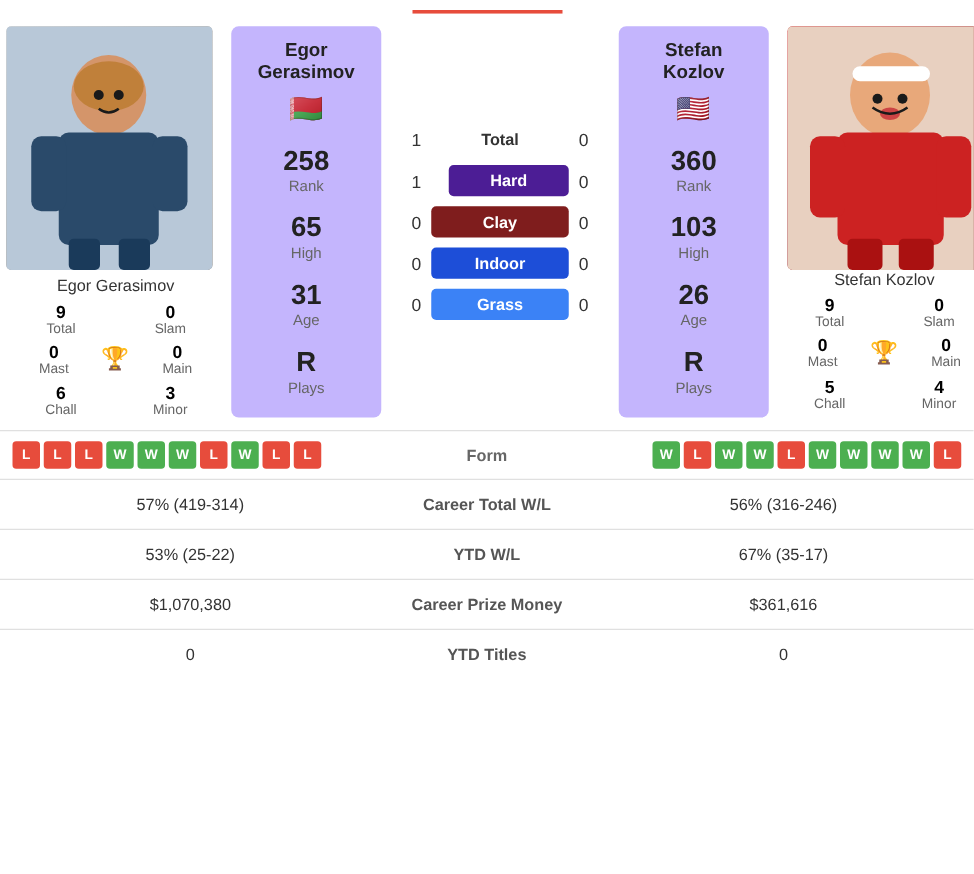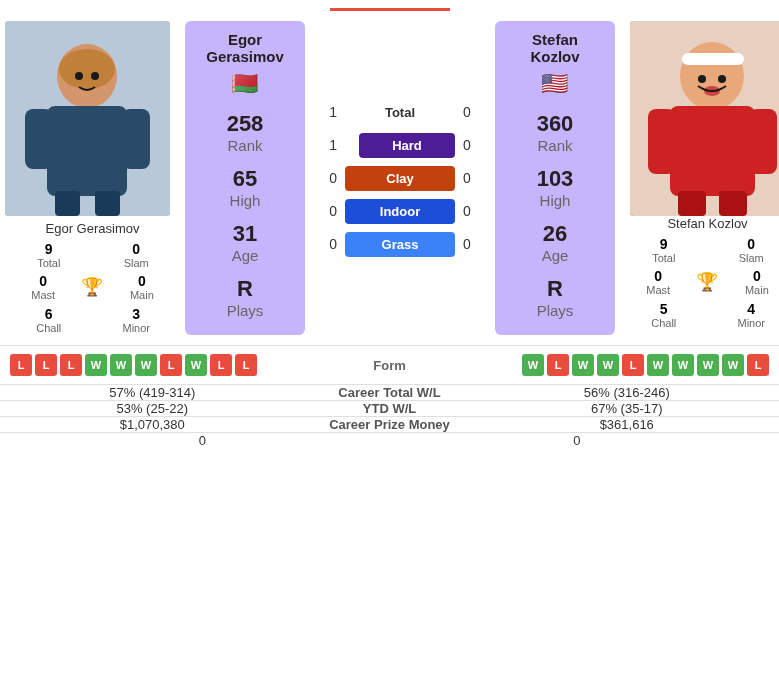--- a/index.html
+++ b/index.html
@@ -111,21 +111,21 @@
     }
     .player-stats-card .stat-block {
       margin: 6px 0;
     }
     .player-stats-card .stat-block .val {
       font-size: 22px;
       font-weight: bold;
       color: #222;
     }
     .player-stats-card .stat-block .lbl {
-      font-size: 15px;
+      font-size: 12px;
       color: #666;
     }
 
     
     .match-center {
       flex: 1;
       display: flex;
       flex-direction: column;
       align-items: center;
       justify-content: center;
@@ -161,21 +161,21 @@
       font-size: 13px;
       font-weight: bold;
       color: #fff;
     }
     .surface-total {
       background: transparent;
       color: #333;
       font-weight: bold;
     }
     .surface-hard { background: #4c1d95; margin-left: 14px; }
-    .surface-clay { background: #c2410c; }
+    .surface-clay { background: #7f1d1d; }
     .surface-indoor { background: #1d4ed8; }
     .surface-grass { background: #3b82f6; }
 
     
     .player-photo-right {
       width: 175px;
       position: relative;
       flex-shrink: 0;
     }
     .player-photo-right .photo-placeholder {
@@ -249,21 +249,21 @@
     .form-badges-right {
       display: flex;
       gap: 3px;
       flex: 1;
       justify-content: flex-end;
     }
 
     
     .stats-row {
       border-top: 1px solid #e0e0e0;
-      padding: 0 15px;
+      padding: 12px 15px;
       display: flex;
       align-items: center;
     }
     .stats-row .left-val {
       flex: 1;
       text-align: center;
       font-size: 13px;
       color: #333;
     }
     .stats-row .center-lbl {
@@ -518,17 +518,18 @@
     <div class="center-lbl">YTD W/L</div>
     <div class="right-val">67% (35-17)</div>
   </div>
       <div class="stats-row">
     <div class="left-val">$1,070,380</div>
     <div class="center-lbl">Career Prize Money</div>
     <div class="right-val">$361,616</div>
   </div>
       <div class="stats-row">
     <div class="left-val">0</div>
+    <div class="center-lbl">YTD Titles</div>
     <div class="right-val">0</div>
   </div>
     </div>
 
 </div>
 
 </body></html>

